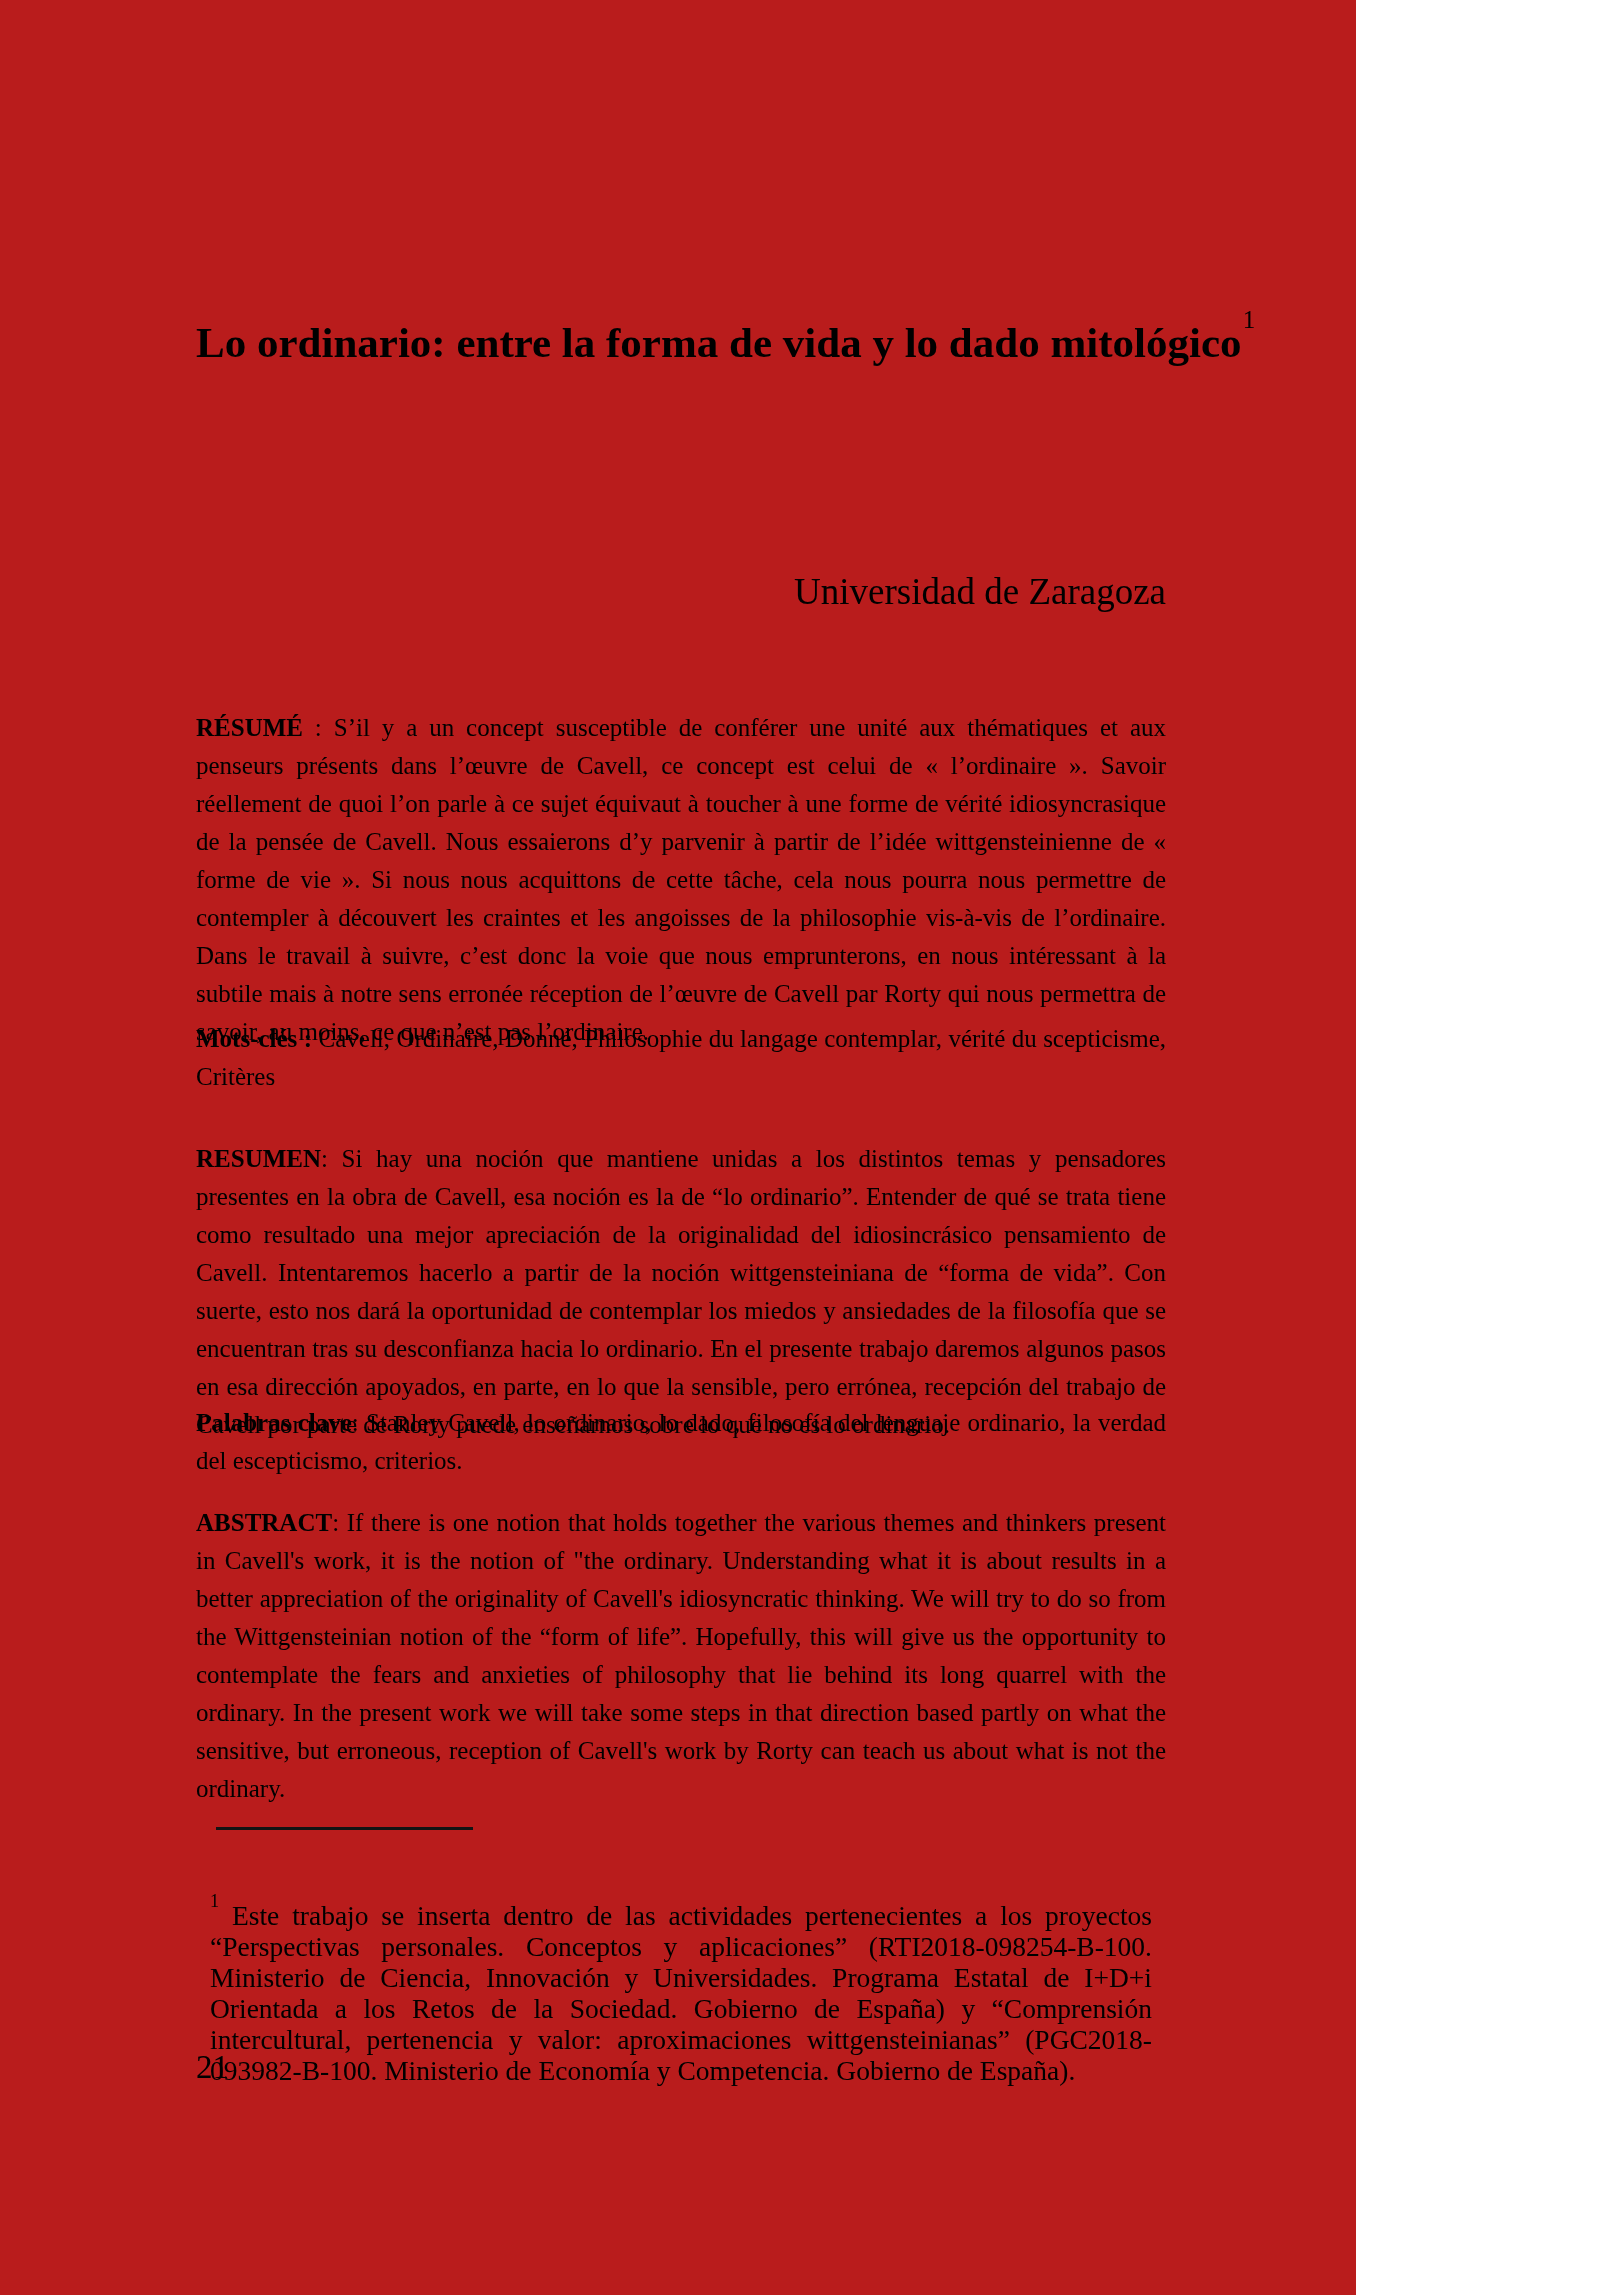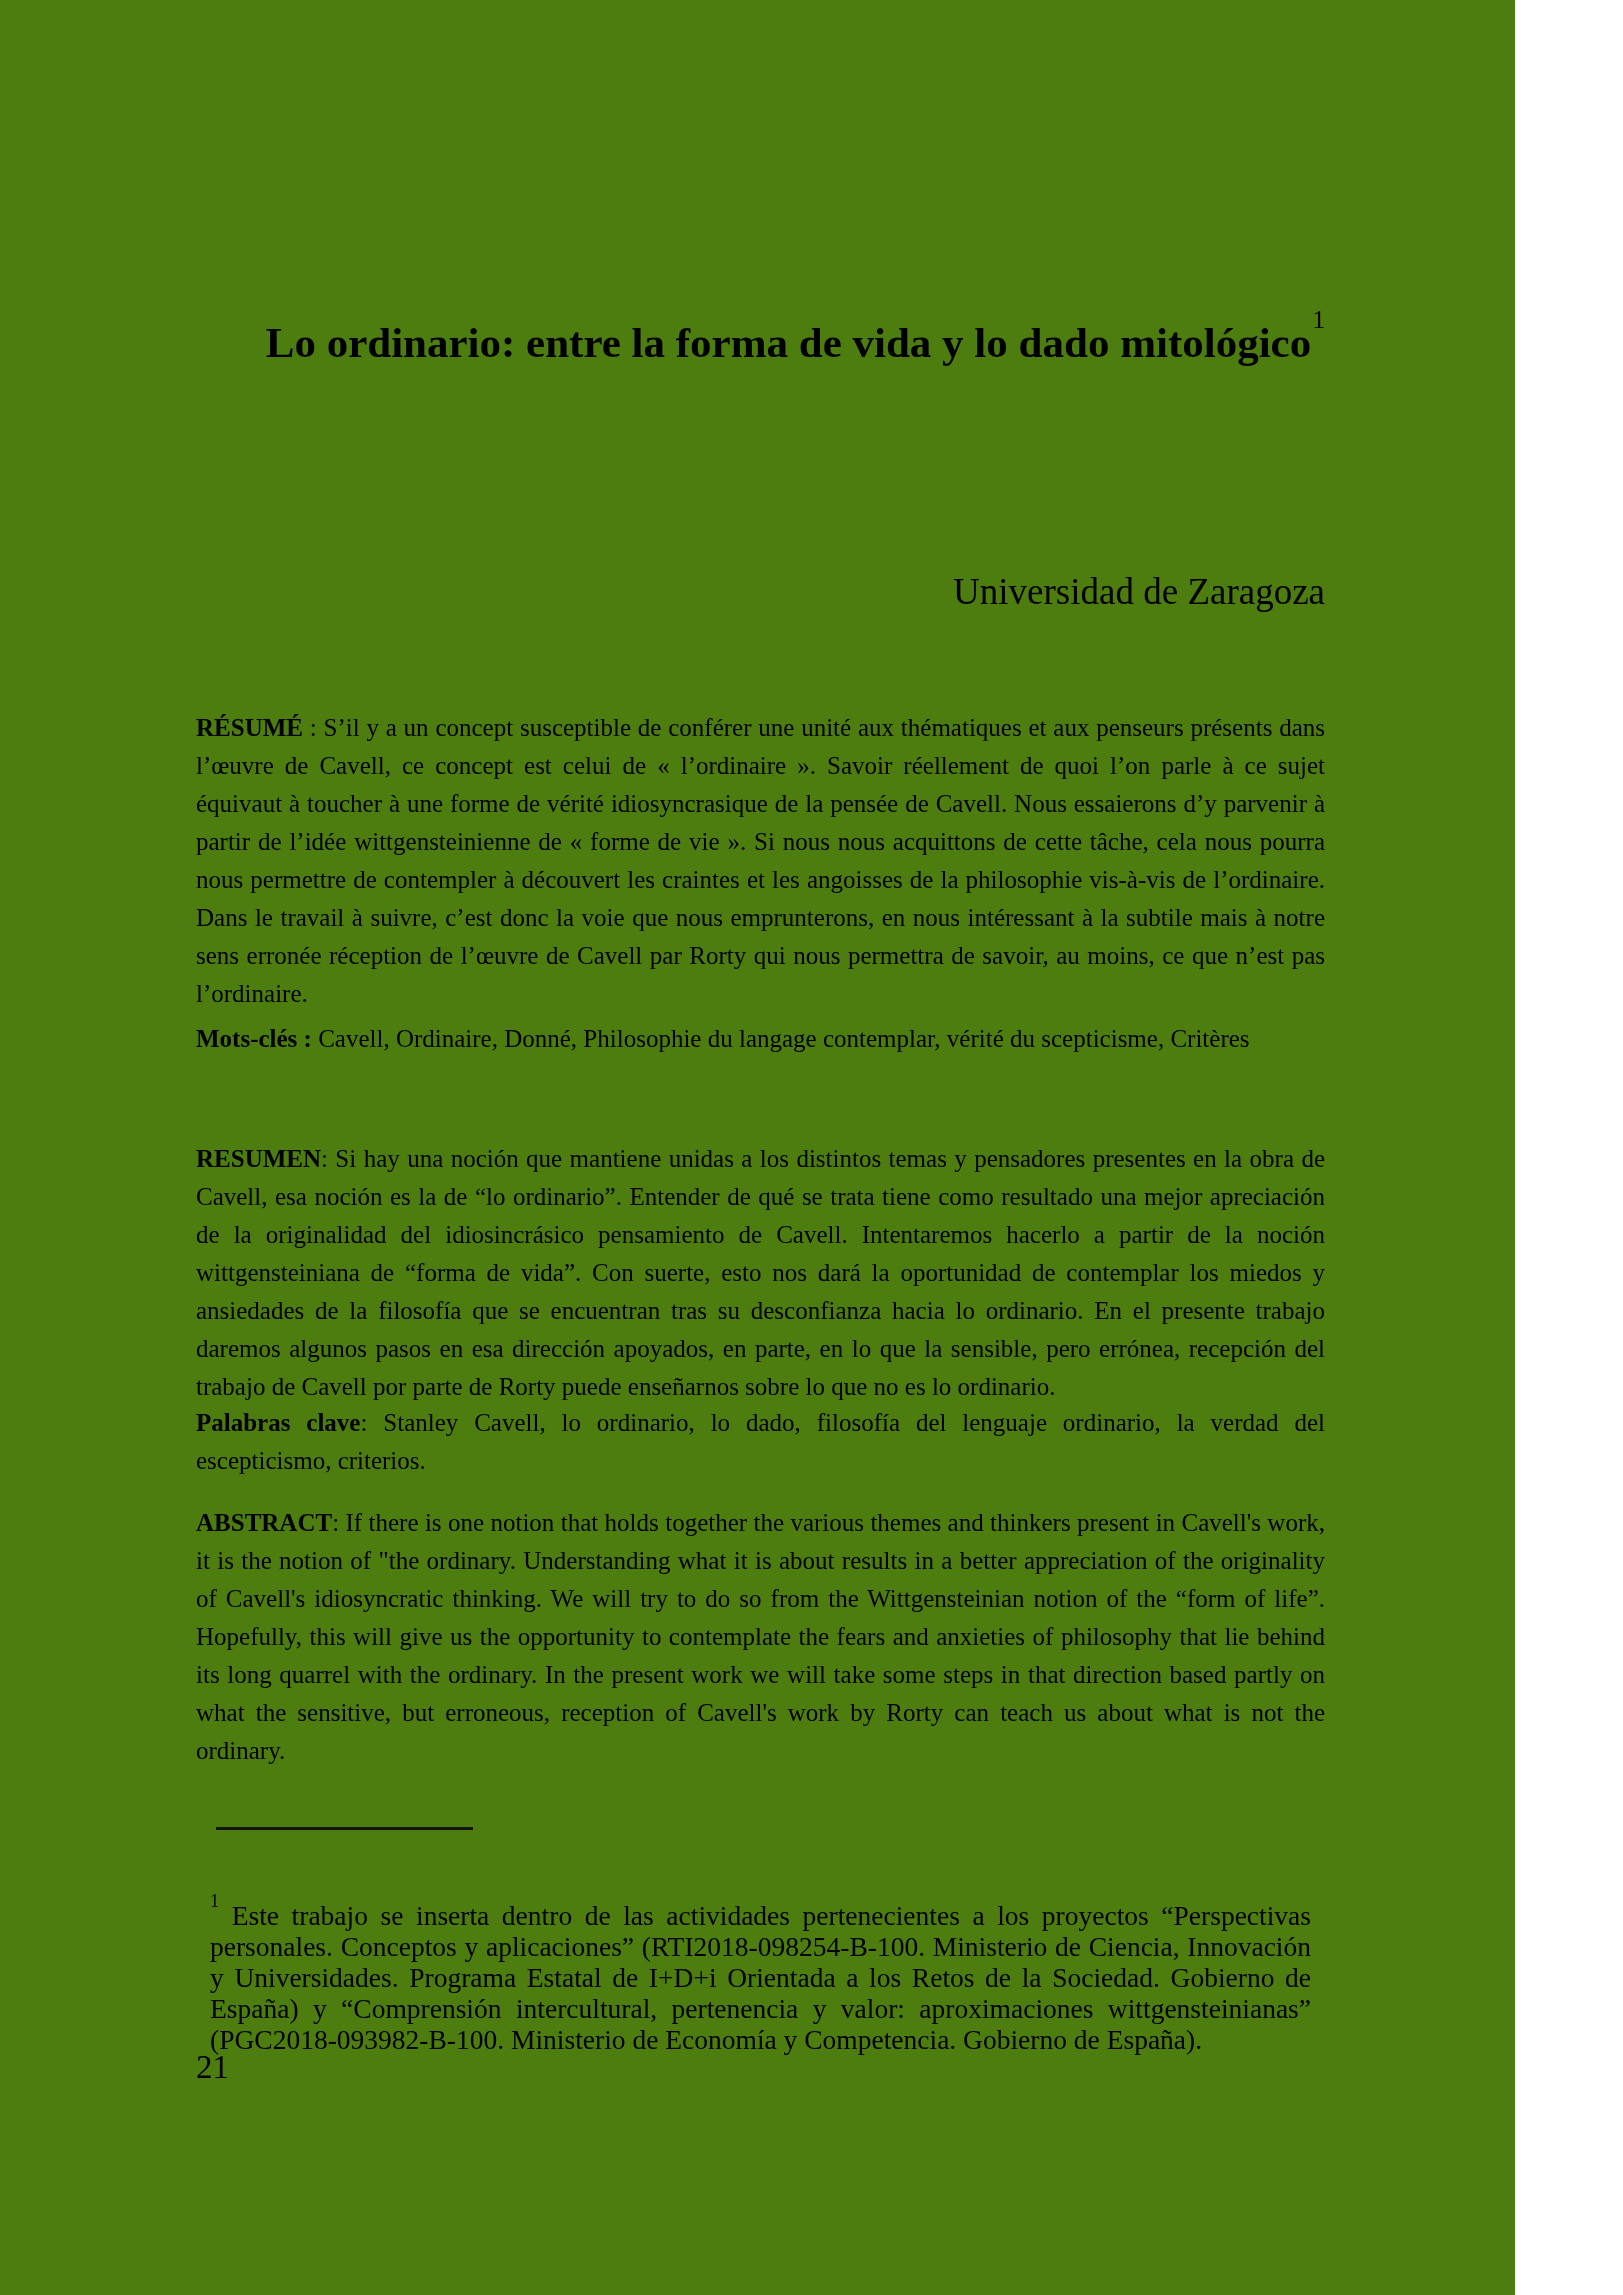--- a/index.html
+++ b/index.html
@@ -2,23 +2,23 @@
 <html style="font-size:10.5px"><head>
 <meta charset="utf-8">
 <style>
   html, body {
     margin: 0;
     padding: 0;
     background: #ffffff;
   }
   .page {
     position: relative;
-    width: 1515px;
+    width: 1356px;
     height: 2295px;
-    background: #4d7c0f;
+    background: #b91c1c;
     color: #000000;
     font-family: "Liberation Serif", "DejaVu Serif", serif;
     overflow: hidden;
   }
   .title {
     position: absolute;
     top: 319px;
     left: 196px;
     right: 190px;
     margin: 0;

